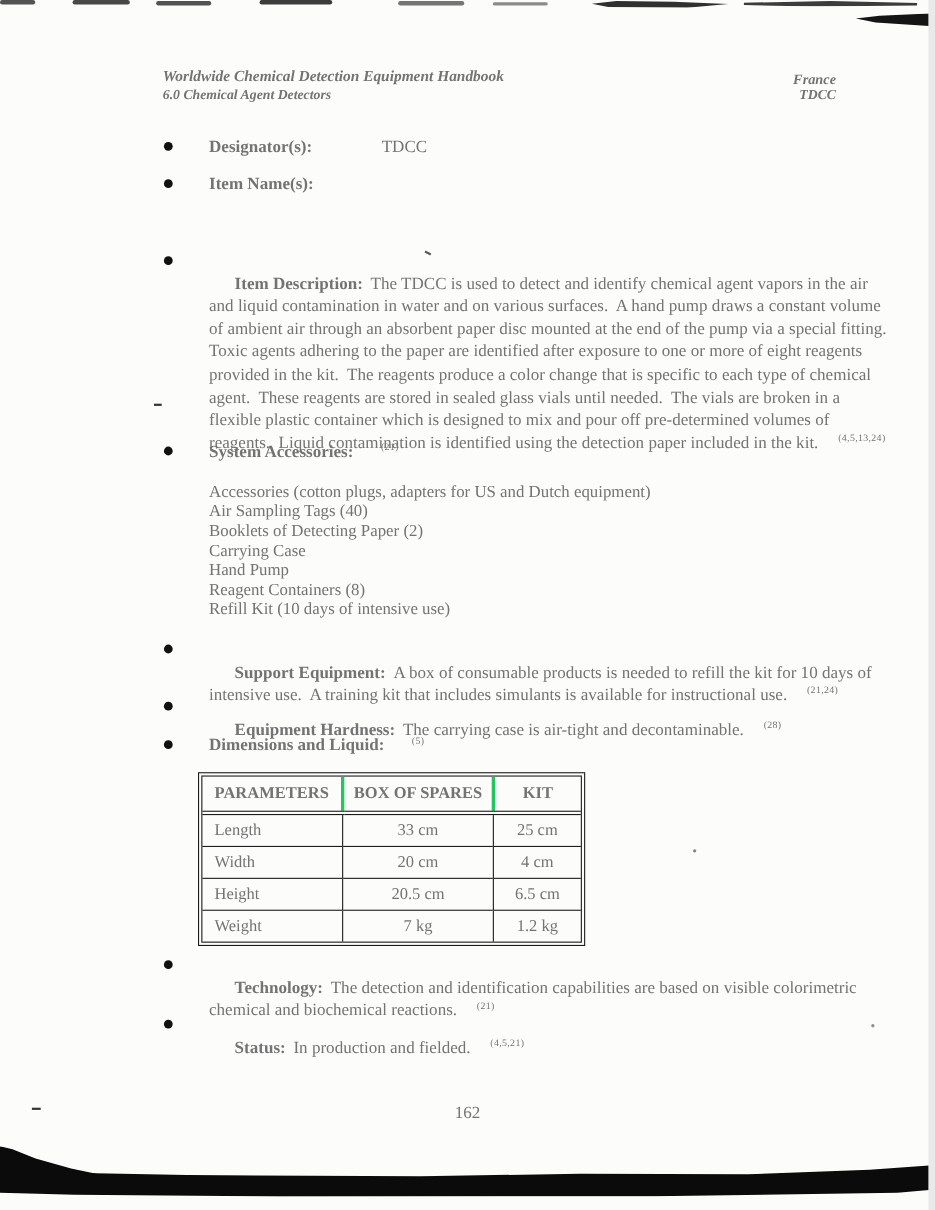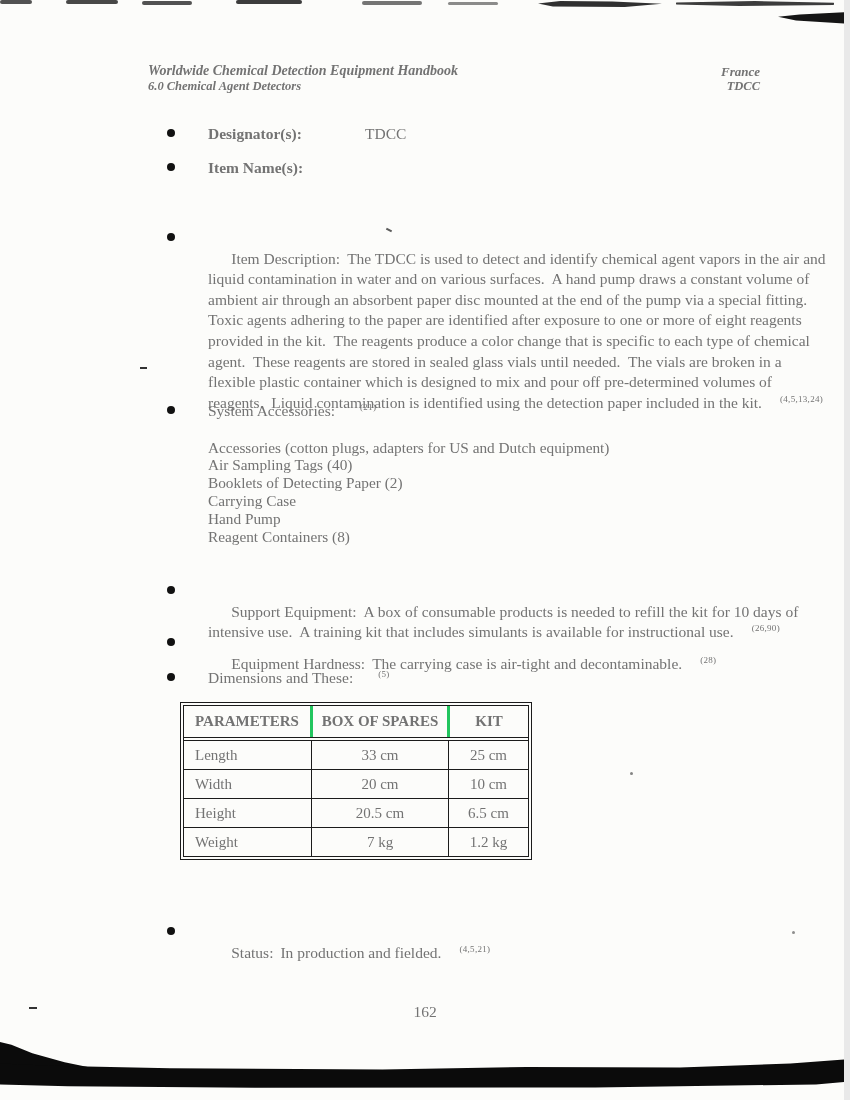--- a/index.html
+++ b/index.html
@@ -35,24 +35,24 @@
   .bwedge{position:absolute;left:0;top:1042px;width:95px;height:28px;background:#0b0b0b;
     clip-path:polygon(0 0,12% 10%,34% 40%,68% 72%,100% 95%,100% 100%,0 100%);}
   
   .hdr-left{position:absolute;left:148px;top:62px;font-style:italic;font-weight:700;}
   .hdr-title{font-size:14px;line-height:17px;}
   .hdr-sec{font-size:12.5px;line-height:15px;}
   .hdr-right{position:absolute;right:84px;top:64px;text-align:right;font-style:italic;font-weight:600;}
   .hdr-country{font-size:13px;line-height:15px;font-family:Liberation Serif, serif;}
   .hdr-model{font-size:12.5px;line-height:15px;}
   
-  .sect{position:absolute;left:166px;width:666px;}
+  .sect{position:absolute;left:148px;width:666px;}
   .bullet{position:absolute;left:1px;top:5px;width:8px;height:8px;border-radius:50%;background:#111;}
   .content{margin-left:42px;font-size:15.5px;line-height:20.6px;}
-  .lbl{font-weight:400;margin-right:7px;}
+  .lbl{font-weight:700;margin-right:7px;}
   .fieldrow{display:flex;}
   .fieldlbl{font-weight:700;flex:0 0 157px;}
   .para{white-space:pre-wrap;width:622px;}
   sup.cite{font-size:9px;vertical-align:6px;letter-spacing:.3px;margin-left:3px;line-height:0;padding-left:15px;}
   .complist{margin-top:0;line-height:17.8px;font-size:15.3px;}
   
   .tbl-outer{position:absolute;left:180px;top:702px;border:4px double #1b1b1b;background:#fcfcfa;}
   table.dims{border-collapse:collapse;font-size:15px;}
   table.dims th{
     font-weight:700;text-align:center;height:31px;
@@ -137,42 +137,43 @@
     <span class="bullet"></span>
     <div class="content">
       <span class="lbl">System Accessories:</span><sup class="cite">(21)</sup>
       <div class="complist" style="margin-top:17px;">
         <div>Accessories (cotton plugs, adapters for US and Dutch equipment)</div>
         <div>Air Sampling Tags (40)</div>
         <div>Booklets of Detecting Paper (2)</div>
         <div>Carrying Case</div>
         <div>Hand Pump</div>
         <div>Reagent Containers (8)</div>
+        <div>Refill Kit (10 days of intensive use)</div>
       </div>
     </div>
   </div>
 
   <div class="sect" id="sec-support">
     <span class="bullet"></span>
     <div class="content para">
-      <span class="lbl">Support Equipment:</span><span>A box of consumable products is needed to refill the kit for 10 days of intensive use.  A training kit that includes simulants is available for instructional use.</span><sup class="cite">(26,90)</sup>
+      <span class="lbl">Support Equipment:</span><span>A box of consumable products is needed to refill the kit for 10 days of intensive use.  A training kit that includes simulants is available for instructional use.</span><sup class="cite">(21,24)</sup>
     </div>
   </div>
 
   <div class="sect" id="sec-hardness">
     <span class="bullet"></span>
     <div class="content para">
       <span class="lbl">Equipment Hardness:</span><span>The carrying case is air-tight and decontaminable.</span><sup class="cite">(28)</sup>
     </div>
   </div>
 
   <div class="sect" id="sec-dims">
     <span class="bullet"></span>
     <div class="content">
-      <span class="lbl">Dimensions and These:</span><sup class="cite">(5)</sup>
+      <span class="lbl">Dimensions and Liquid:</span><sup class="cite">(5)</sup>
     </div>
   </div>
 
   <div class="tbl-outer">
     <table class="dims">
       <thead>
         <tr>
           <th class="c1">PARAMETERS</th>
           <th class="c2">BOX OF SPARES</th>
           <th class="c3">KIT</th>
@@ -180,36 +181,42 @@
       </thead>
       <tbody>
         <tr>
           <td>Length</td>
           <td>33 cm</td>
           <td>25 cm</td>
         </tr>
         <tr>
           <td>Width</td>
           <td>20 cm</td>
-          <td>10 cm</td>
+          <td>4 cm</td>
         </tr>
         <tr>
           <td>Height</td>
           <td>20.5 cm</td>
           <td>6.5 cm</td>
         </tr>
         <tr>
           <td>Weight</td>
           <td>7 kg</td>
           <td>1.2 kg</td>
         </tr>
       </tbody>
     </table>
   </div>
 
+  <div class="sect" id="sec-tech">
+    <span class="bullet"></span>
+    <div class="content para">
+      <span class="lbl">Technology:</span><span>The detection and identification capabilities are based on visible colorimetric chemical and biochemical reactions.</span><sup class="cite">(21)</sup>
+    </div>
+  </div>
 
   <div class="sect" id="sec-status">
     <span class="bullet"></span>
     <div class="content para">
       <span class="lbl">Status:</span><span>In production and fielded.</span><sup class="cite">(4,5,21)</sup>
     </div>
   </div>
 
   <div class="pagenum">162</div>
 

